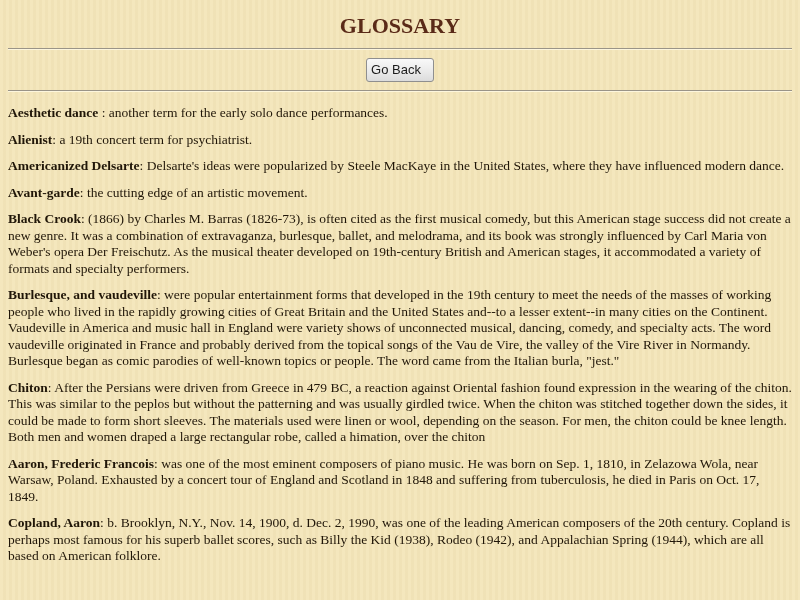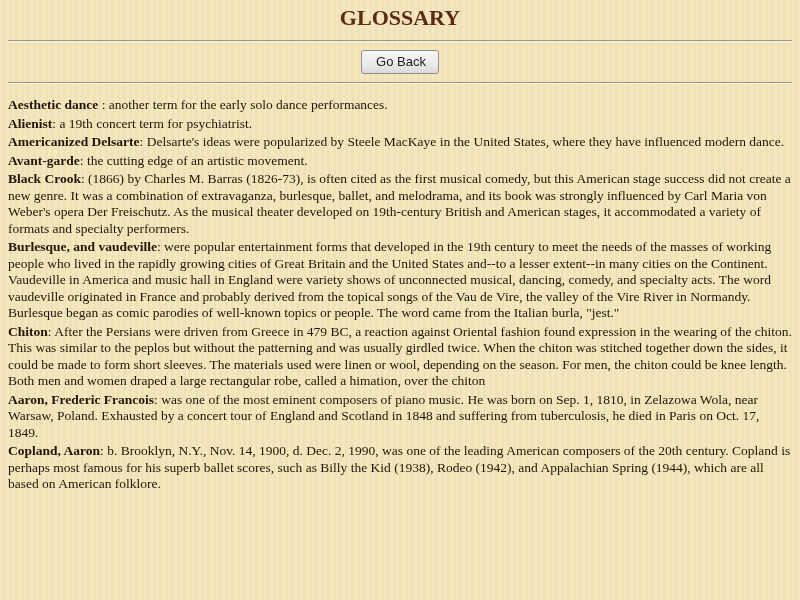--- a/index.html
+++ b/index.html
@@ -15,21 +15,21 @@
     width:800px;height:600px;overflow:hidden;
     background-color:var(--bg);
     background-image:repeating-linear-gradient(90deg,
       rgba(255,255,255,0.035) 0 3px,
       rgba(120,100,40,0.03) 3px 6px);
     font-family:"Liberation Serif","DejaVu Serif",serif;
     color:var(--text);
   }
   .page{padding:2px 8px 0 8px;}
   h1.page-title{
-    margin:3px 0 9px 0;
+    margin:11px 0 9px 0;
     text-align:center;
     font-size:22px;
     font-weight:bold;
     color:var(--title);
     font-family:"Liberation Serif","DejaVu Serif",serif;
   }
   hr.rule{
     margin:8px 0;
     border:none;
     border-top:1px solid var(--rule-dark);
@@ -37,29 +37,29 @@
     height:0;
   }
   .button-row{
     text-align:center;
     margin:7px 0 8px 0;
   }
   button.go-back{
     font-family:"Liberation Sans","DejaVu Sans",sans-serif;
     font-size:13px;
     color:#1c1c1c;
-    padding:3px 12px 4px 14px;
+    padding:3px 12px 4px 4px;
     background:linear-gradient(#f9f9f9,#e9e9e9 60%,#dcdcdc);
     border:1px solid #8f8f8f;
     border-radius:3px;
     cursor:pointer;
   }
   .glossary{margin-top:2px;}
   .glossary p.entry{
-    margin:2px 0;
+    margin:10px 0;
     font-size:13.5px;
     line-height:16.5px;
   }
   .glossary p.entry:first-child{margin-top:13px;}
   .glossary b.term{font-weight:bold;}
 </style>
 </head>
 <body>
 
 <div class="page">

